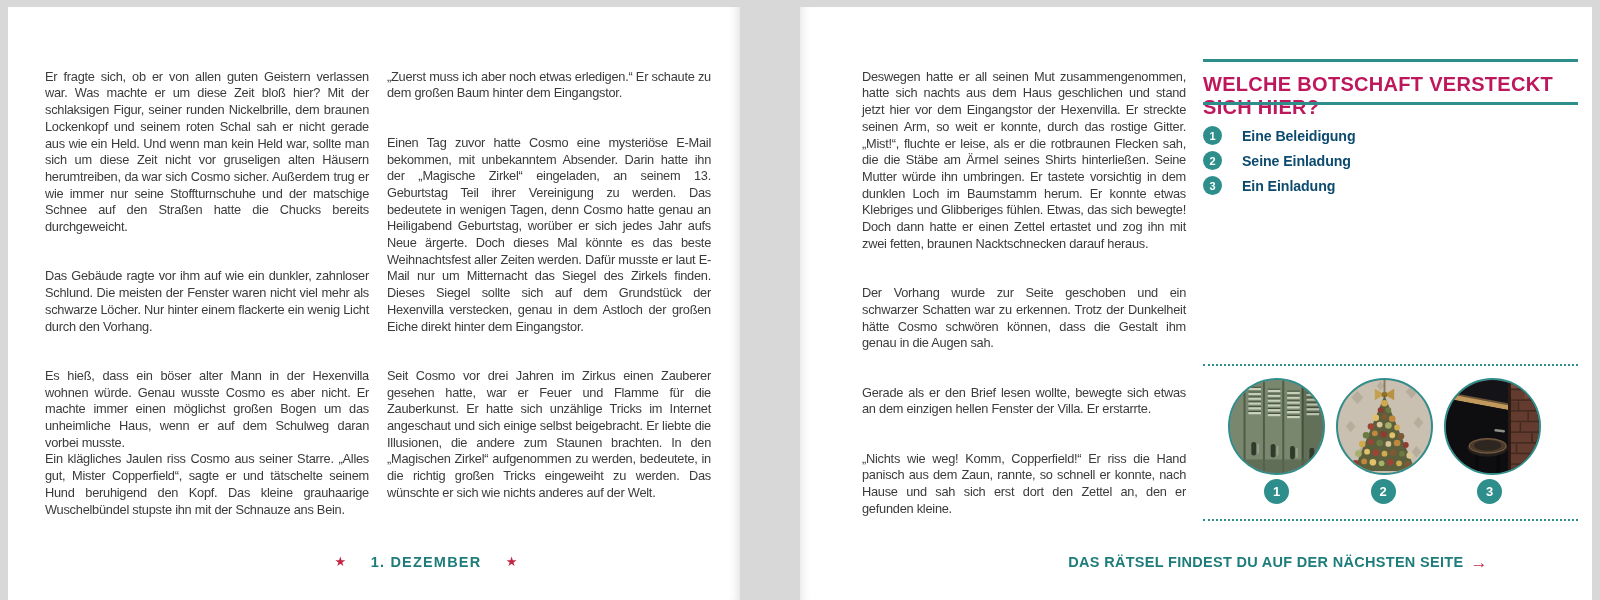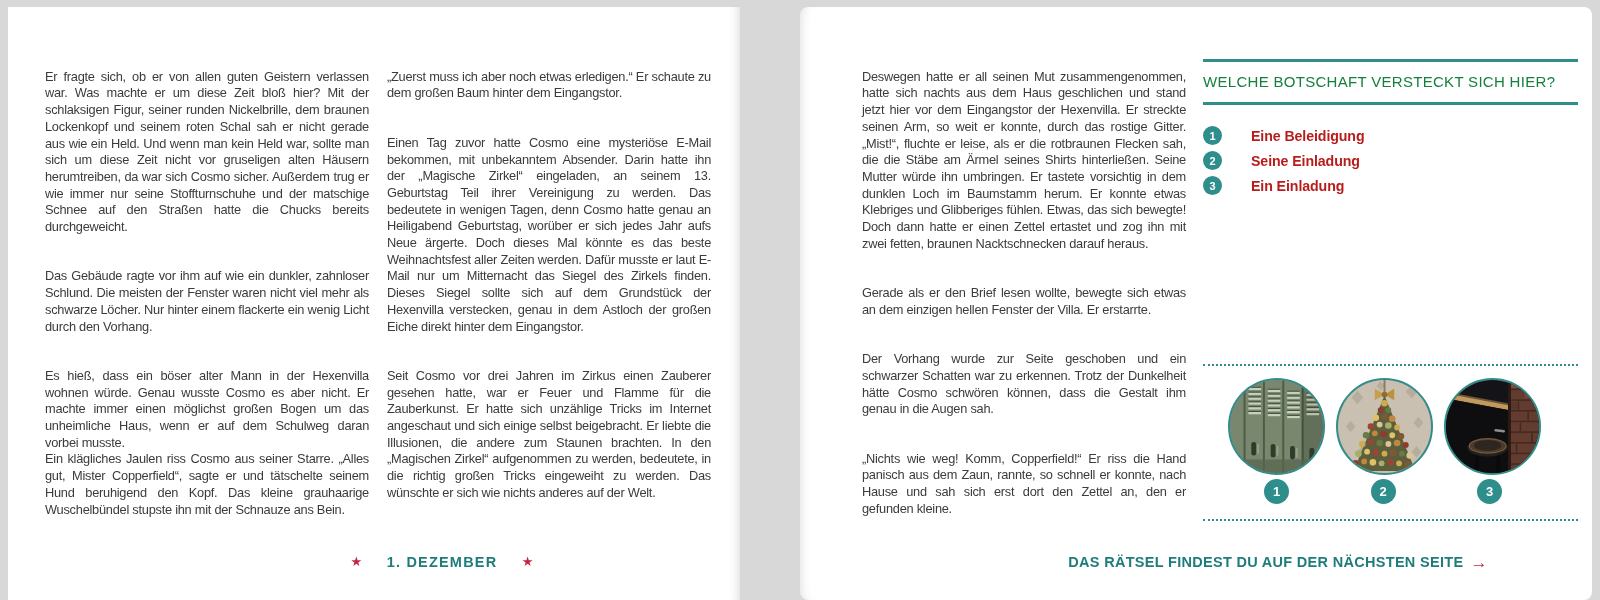--- a/index.html
+++ b/index.html
@@ -1,56 +1,56 @@
 <!DOCTYPE html>
 <html><head>
 <meta charset="utf-8">
 <style>
   html,body{margin:0;padding:0;background:#b9b9b9;}
   .stage{position:relative;width:1600px;height:600px;background:#d8d8d8;
          font-family:"Liberation Sans",sans-serif;overflow:hidden;}
   .page{position:absolute;top:7px;height:593px;background:#ffffff;}
   .page-left{left:8px;width:732px;box-shadow:inset -10px 0 12px -10px rgba(0,0,0,.18);}
-  .page-right{left:800px;width:792px;box-shadow:inset 10px 0 12px -10px rgba(0,0,0,.15);border-radius:8px;}
+  .page-right{left:800px;width:792px;box-shadow:inset 10px 0 12px -10px rgba(0,0,0,.15);}
 
   .textcol{position:absolute;top:45px;width:324px;color:#3b3b3b;
            font-size:12.8px;line-height:16.7px;text-align:justify;
            letter-spacing:-0.25px;white-space:pre-line;}
   .textcol p{margin:0 0 16px 0;}
   .col1{left:37px;}
   .col2{left:379px;}
   .col3{left:62px;}
 
   
   .sb-rule{position:absolute;left:403px;width:375px;height:3px;background:#2e8e8b;}
   .sb-rule1{top:52px;} .sb-rule2{top:95px;}
-  .sb-heading{position:absolute;left:403px;top:66px;width:375px;color:#15803d;
-              font-size:15px;font-weight:normal;letter-spacing:0.3px;}
+  .sb-heading{position:absolute;left:403px;top:66px;width:375px;color:#be185d;
+              font-size:20px;font-weight:bold;letter-spacing:0.3px;}
   .sb-options{position:absolute;left:403px;top:119px;width:375px;}
   .sb-option{display:flex;align-items:center;margin-bottom:6px;height:19px;}
   .badge{display:flex;align-items:center;justify-content:center;border-radius:50%;
          background:#2e8e8b;color:#ffffff;font-weight:bold;}
   .opt-badge{width:19px;height:19px;font-size:11px;}
-  .opt-label{margin-left:29px;font-size:14.2px;font-weight:bold;color:#b91c1c;
+  .opt-label{margin-left:20px;font-size:14.2px;font-weight:bold;color:#0c4a6e;
              letter-spacing:-0.1px;}
   .dotted{position:absolute;left:403px;width:375px;height:0;
           border-top:2px dotted #2e8e8b;}
   .dotted1{top:357px;} .dotted2{top:512px;}
   .photos{position:absolute;left:428px;top:371px;display:flex;gap:11px;}
   .photo{width:97px;height:97px;border-radius:50%;border:2px solid #2e8e8b;
          overflow:hidden;box-sizing:border-box;background:#888;}
   .photo svg{display:block;width:100%;height:100%;}
   .photo-nums{position:absolute;left:428px;top:472px;width:310px;
               display:flex;justify-content:space-between;
               padding:0 36px;box-sizing:border-box;}
   .num-badge{width:25px;height:25px;font-size:13px;}
 
   
   .footer-left{position:absolute;left:0;top:546px;width:836px;text-align:center;
-               white-space:nowrap;padding-left:16px;}
+               white-space:nowrap;}
   .footer-left .star{color:#c22442;font-size:13px;vertical-align:1px;}
   .footer-left .date{color:#1e7d7a;font-weight:bold;font-size:14.5px;
                      letter-spacing:1.2px;margin:0 20px;}
   .footer-right{position:absolute;left:0;top:546px;width:956px;text-align:center;
                 color:#1e7d7a;font-weight:bold;font-size:14.5px;
                 letter-spacing:0.3px;white-space:nowrap;}
   .footer-right .arrow{color:#c22442;font-size:17px;font-weight:bold;
                        margin-left:7px;vertical-align:-1px;}
 </style>
 </head>
@@ -73,22 +73,22 @@
     <div class="footer-left">
       <span class="star">★</span>
       <span class="date">1. DEZEMBER</span>
       <span class="star">★</span>
     </div>
   </div>
 
   <div class="page page-right">
     <div class="textcol col3">
       <p>Deswegen hatte er all seinen Mut zusammengenommen, hatte sich nachts aus dem Haus geschlichen und stand jetzt hier vor dem Eingangstor der Hexenvilla. Er streckte seinen Arm, so weit er konnte, durch das rostige Gitter. „Mist!“, fluchte er leise, als er die rotbraunen Flecken sah, die die Stäbe am Ärmel seines Shirts hinterließen. Seine Mutter würde ihn umbringen. Er tastete vorsichtig in dem dunklen Loch im Baumstamm herum. Er konnte etwas Klebriges und Glibberiges fühlen. Etwas, das sich bewegte! Doch dann hatte er einen Zettel ertastet und zog ihn mit zwei fetten, braunen Nacktschnecken darauf heraus.</p>
+      <p>Der Vorhang wurde zur Seite geschoben und ein schwarzer Schatten war zu erkennen. Trotz der Dunkelheit hätte Cosmo schwören können, dass die Gestalt ihm genau in die Augen sah.</p>
       <p>Gerade als er den Brief lesen wollte, bewegte sich etwas an dem einzigen hellen Fenster der Villa. Er erstarrte.</p>
-      <p>Der Vorhang wurde zur Seite geschoben und ein schwarzer Schatten war zu erkennen. Trotz der Dunkelheit hätte Cosmo schwören können, dass die Gestalt ihm genau in die Augen sah.</p>
       <p>„Nichts wie weg! Komm, Copperfield!“ Er riss die Hand panisch aus dem Zaun, rannte, so schnell er konnte, nach Hause und sah sich erst dort den Zettel an, den er gefunden kleine.</p>
     </div>
 
     <div class="sb-rule sb-rule1"></div>
     <div class="sb-heading">WELCHE BOTSCHAFT VERSTECKT SICH HIER?</div>
     <div class="sb-rule sb-rule2"></div>
 
     <div class="sb-options">
       <div class="sb-option">
         <span class="badge opt-badge">1</span>

